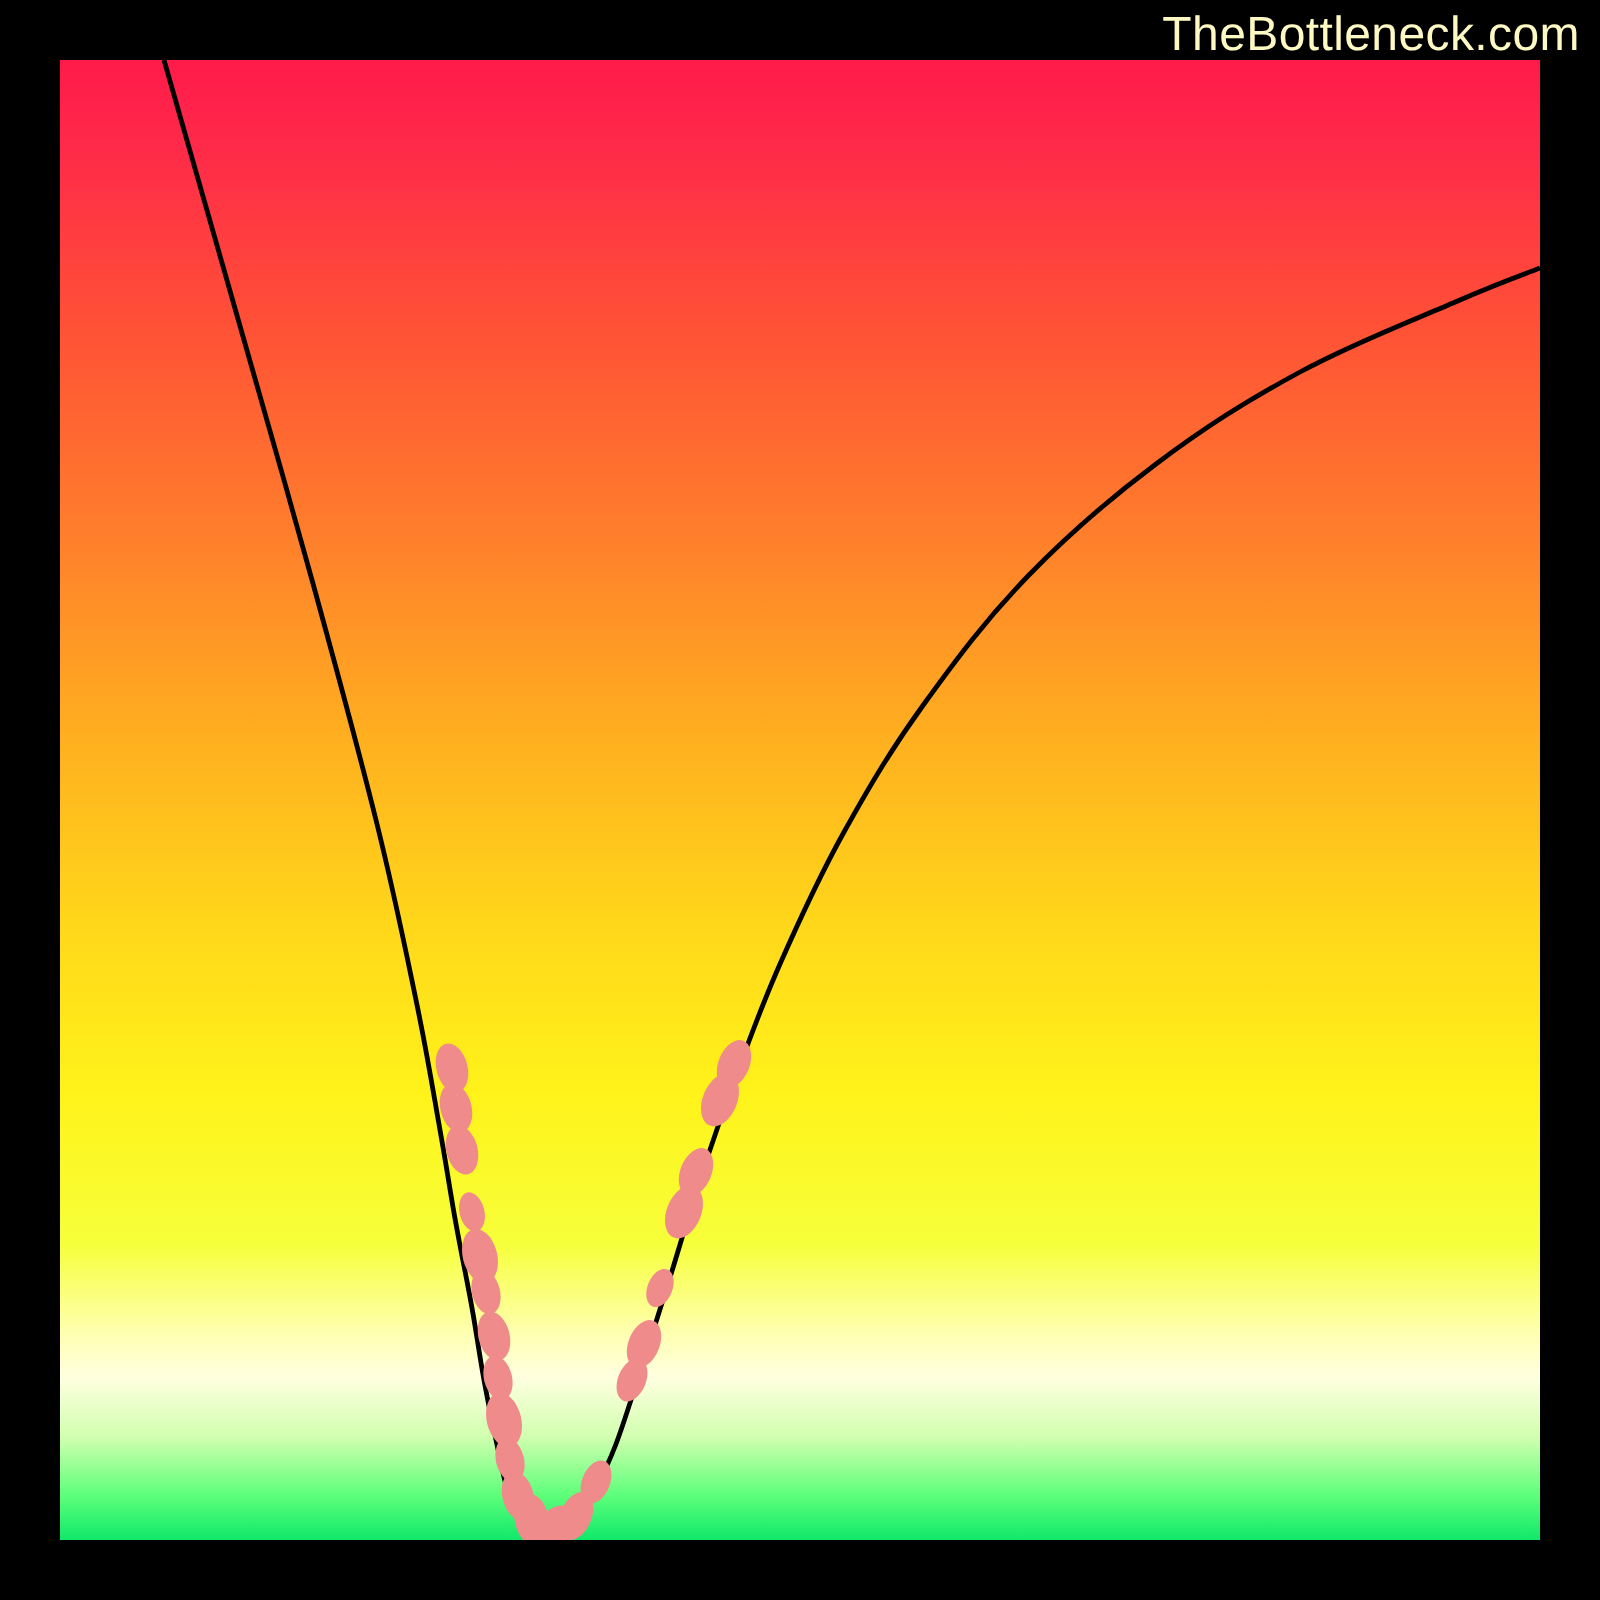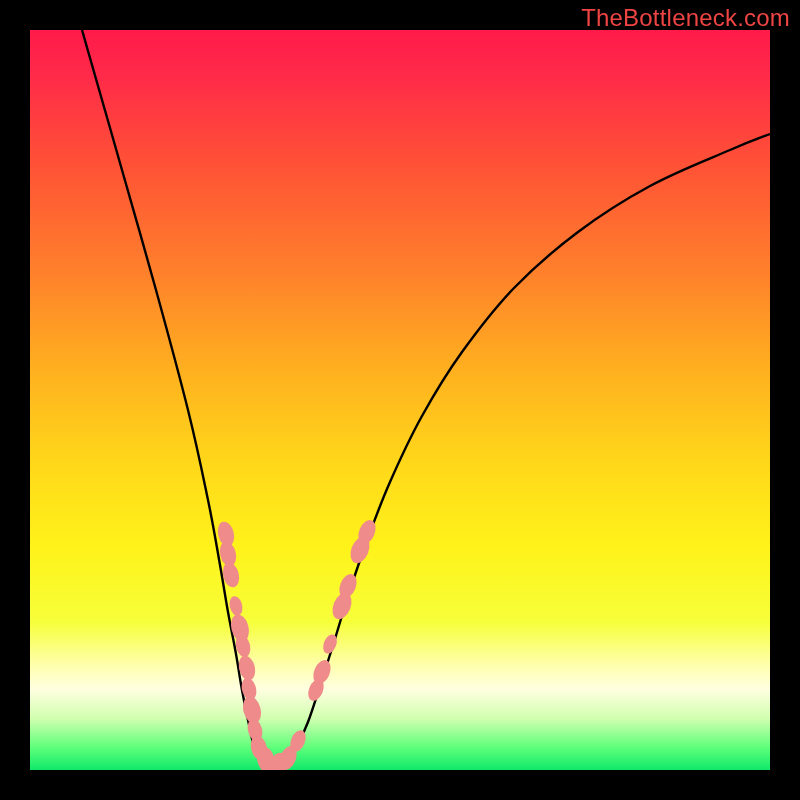--- a/index.html
+++ b/index.html
@@ -24,21 +24,21 @@
     left: 30px;
     top: 30px;
     width: 740px;
     height: 740px;
     overflow: hidden;
   }
   .watermark {
     position: absolute;
     top: 4px;
     right: 10px;
-    color: #ef4444;
+    color: #fef9c3;
     font-size: 24px;
     font-weight: 500;
     letter-spacing: 0.2px;
     user-select: none;
   }
   svg { display: block; }
 </style>
 </head>
 <body>
 

